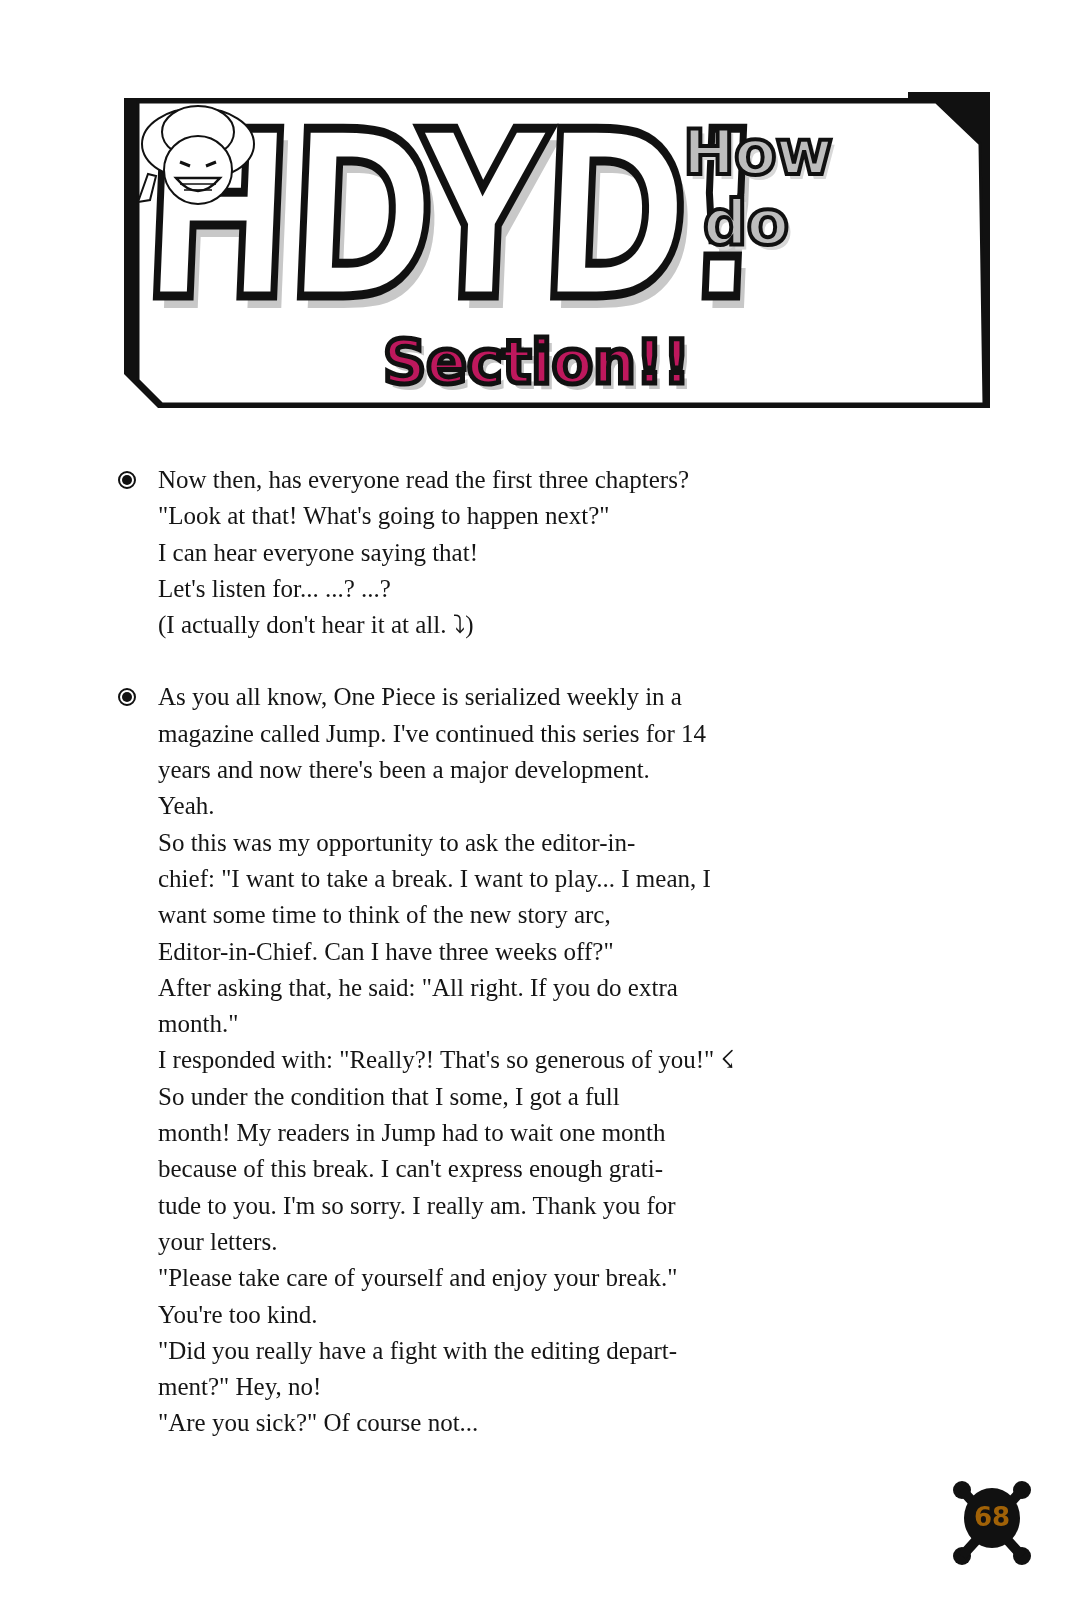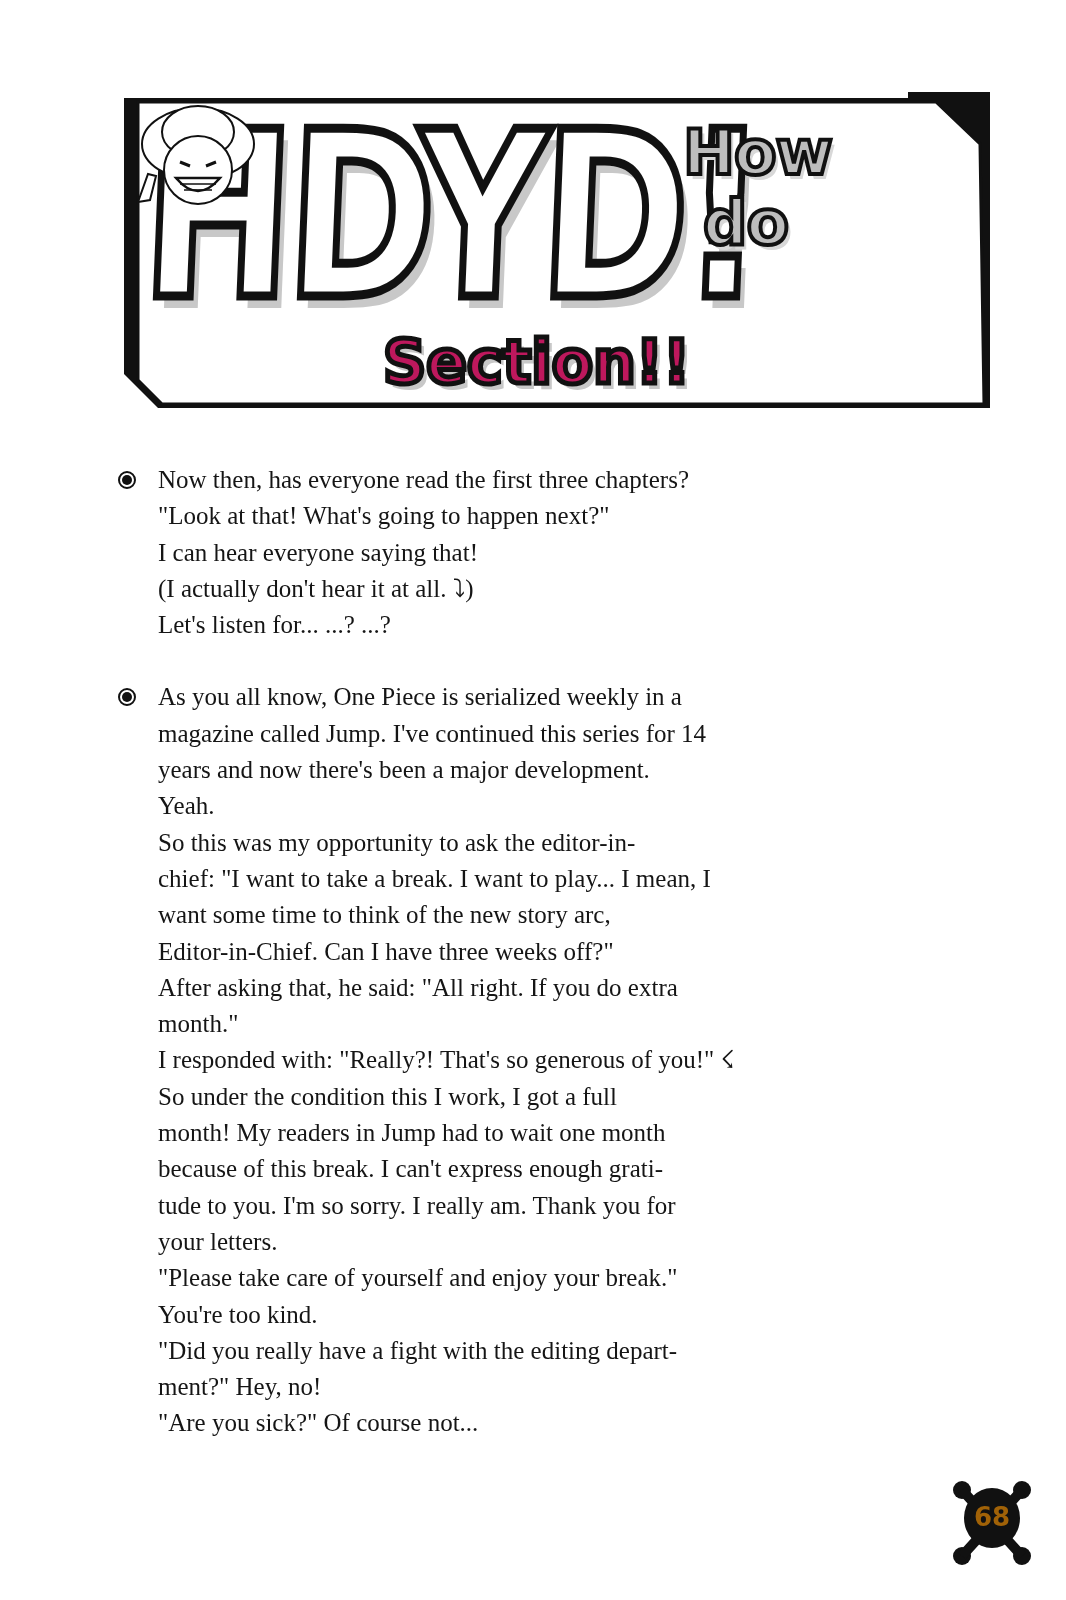--- a/index.html
+++ b/index.html
@@ -75,37 +75,37 @@
     <path d="M20 110 l10 -28 l8 2 l-6 24 Z" fill="#fff" stroke="#111" stroke-width="2"></path>
   </svg>
 </div>
 
 <div class="content">
   <div class="para">
     <span class="bullet"></span>
     <span class="line">Now then, has everyone read the first three chapters?</span>
     <span class="line">"Look at that! What's going to happen next?"</span>
     <span class="line">I can hear everyone saying that!</span>
+    <span class="line">Let's listen for... ...? ...?</span>
     <span class="line">(I actually don't hear it at all. ⤵)</span>
-    <span class="line">Let's listen for... ...? ...?</span>
   </div>
   <div class="para">
     <span class="bullet"></span>
     <span class="line">As you all know, One Piece is serialized weekly in a</span>
     <span class="line">magazine called Jump. I've continued this series for 14</span>
     <span class="line">years and now there's been a major development.</span>
     <span class="line">Yeah.</span>
     <span class="line">So this was my opportunity to ask the editor-in-</span>
     <span class="line">chief: "I want to take a break. I want to play... I mean, I</span>
     <span class="line">want some time to think of the new story arc,</span>
     <span class="line">Editor-in-Chief. Can I have three weeks off?"</span>
     <span class="line">After asking that, he said: "All right. If you do extra</span>
     <span class="line">month."</span>
     <span class="line">I responded with: "Really?! That's so generous of you!" ☇</span>
-    <span class="line">So under the condition this I work, I got a full</span>
+    <span class="line">So under the condition that I some, I got a full</span>
     <span class="line">month! My readers in Jump had to wait one month</span>
     <span class="line">because of this break. I can't express enough grati-</span>
     <span class="line">tude to you. I'm so sorry. I really am. Thank you for</span>
     <span class="line">your letters.</span>
     <span class="line">"Please take care of yourself and enjoy your break."</span>
     <span class="line">You're too kind.</span>
     <span class="line">"Did you really have a fight with the editing depart-</span>
     <span class="line">ment?" Hey, no!</span>
     <span class="line">"Are you sick?" Of course not...</span>
   </div>

